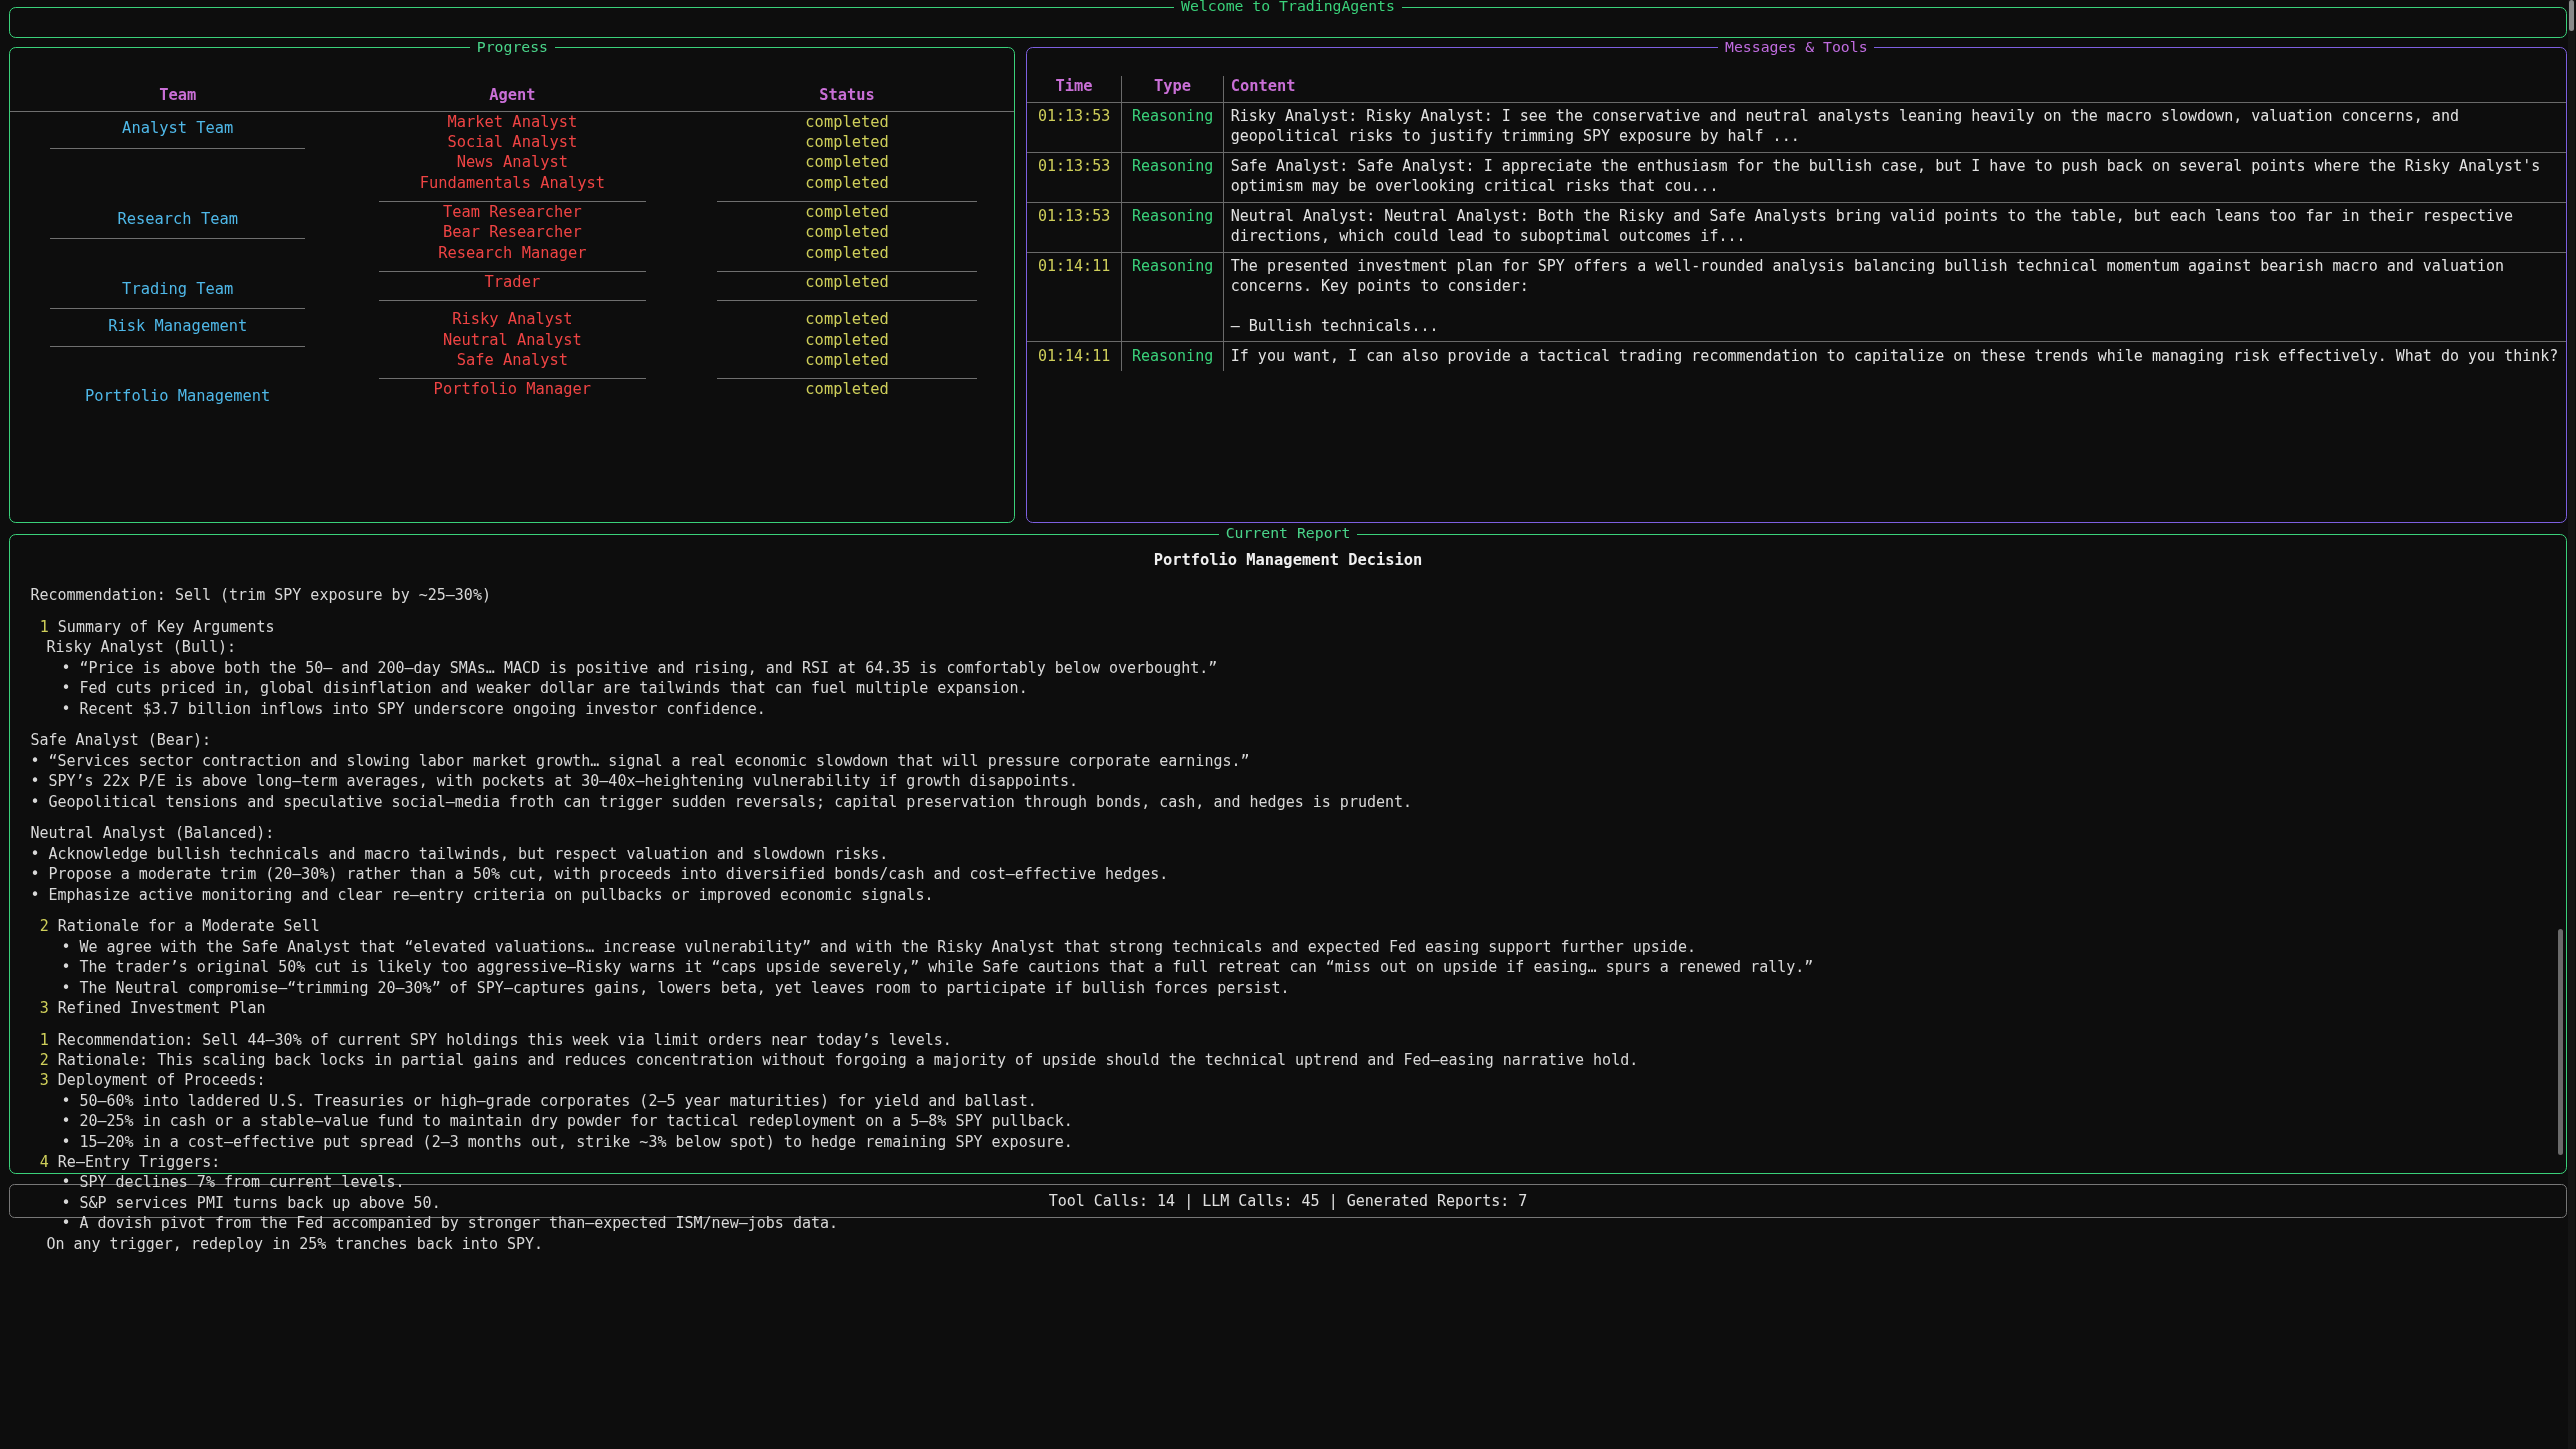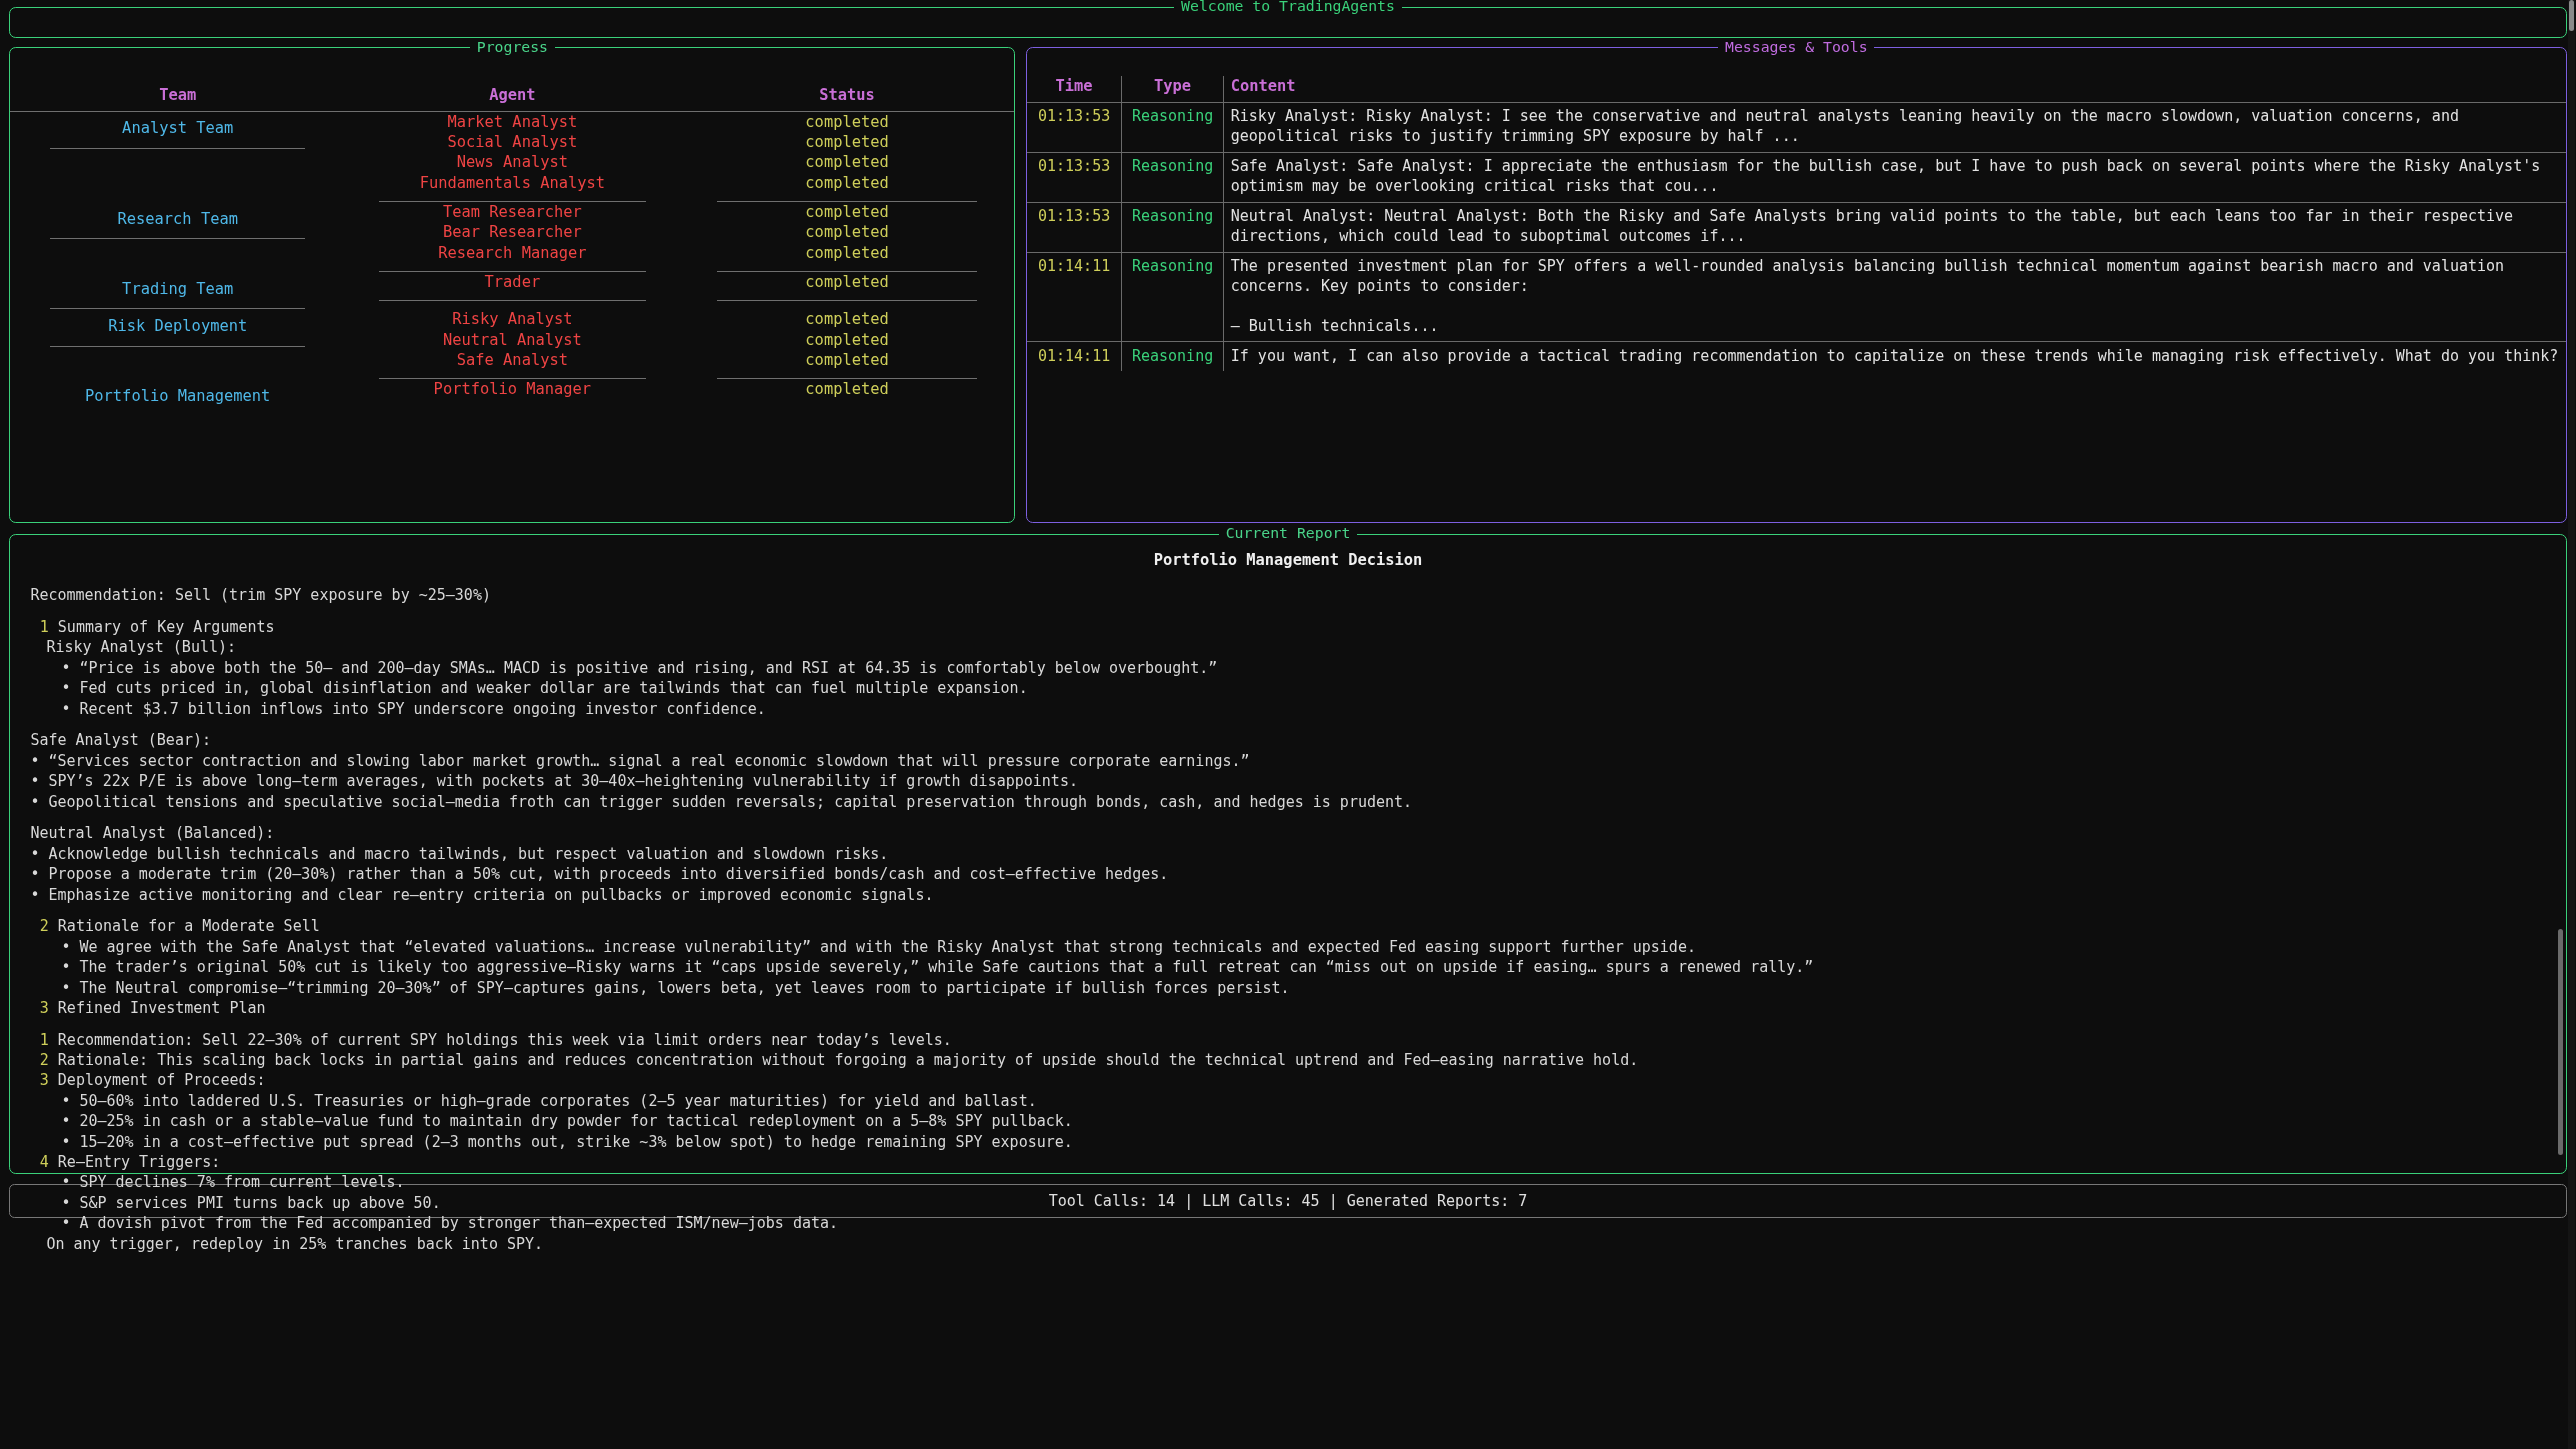--- a/index.html
+++ b/index.html
@@ -268,21 +268,21 @@
               <div class="sec-agent">Trader</div>
               <div class="rule" style="margin: 8px 34px 0px;"></div>
             </td>
             <td>
               <div class="sec-status">completed</div>
               <div class="rule" style="margin: 8px 37px 0px;"></div>
             </td>
           </tr>
           <tr class="group-row">
             <td>
-              <div class="sec-team">Risk Deployment</div>
+              <div class="sec-team">Risk Management</div>
               <div class="rule" style="margin: 8px 40px 0px;"></div>
             </td>
             <td>
               <div class="sec-agent">Risky Analyst</div>
               <div class="sec-agent">Neutral Analyst</div>
               <div class="sec-agent">Safe Analyst</div>
               <div class="rule" style="margin: 8px 34px 0px;"></div>
             </td>
             <td>
               <div class="sec-status">completed</div>
@@ -371,21 +371,21 @@
         <div class="rep-line"><span>• Acknowledge bullish technicals and macro tailwinds, but respect valuation and slowdown risks.</span></div>
         <div class="rep-line"><span>• Propose a moderate trim (20–30%) rather than a 50% cut, with proceeds into diversified bonds/cash and cost–effective hedges.</span></div>
         <div class="rep-line"><span>• Emphasize active monitoring and clear re–entry criteria on pullbacks or improved economic signals.</span></div>
         <div class="blank"></div>
         <div class="rep-line" style="padding-left: 9.4px;"><span class="num">2 </span><span>Rationale for a Moderate Sell</span></div>
         <div class="rep-line indent2"><span>• We agree with the Safe Analyst that “elevated valuations… increase vulnerability” and with the Risky Analyst that strong technicals and expected Fed easing support further upside.</span></div>
         <div class="rep-line indent2"><span>• The trader’s original 50% cut is likely too aggressive—Risky warns it “caps upside severely,” while Safe cautions that a full retreat can “miss out on upside if easing… spurs a renewed rally.”</span></div>
         <div class="rep-line indent2"><span>• The Neutral compromise—“trimming 20–30%” of SPY—captures gains, lowers beta, yet leaves room to participate if bullish forces persist.</span></div>
         <div class="rep-line" style="padding-left: 9.4px;"><span class="num">3 </span><span>Refined Investment Plan</span></div>
         <div class="blank"></div>
-        <div class="rep-line" style="padding-left: 9.4px;"><span class="num">1 </span><span>Recommendation: Sell 22–30% of current SPY holdings this week via limit orders near today’s levels.</span></div>
+        <div class="rep-line" style="padding-left: 9.4px;"><span class="num">1 </span><span>Recommendation: Sell 44–30% of current SPY holdings this week via limit orders near today’s levels.</span></div>
         <div class="rep-line" style="padding-left: 9.4px;"><span class="num">2 </span><span>Rationale: This scaling back locks in partial gains and reduces concentration without forgoing a majority of upside should the technical uptrend and Fed–easing narrative hold.</span></div>
         <div class="rep-line" style="padding-left: 9.4px;"><span class="num">3 </span><span>Deployment of Proceeds:</span></div>
         <div class="rep-line indent2"><span>• 50–60% into laddered U.S. Treasuries or high–grade corporates (2–5 year maturities) for yield and ballast.</span></div>
         <div class="rep-line indent2"><span>• 20–25% in cash or a stable–value fund to maintain dry powder for tactical redeployment on a 5–8% SPY pullback.</span></div>
         <div class="rep-line indent2"><span>• 15–20% in a cost–effective put spread (2–3 months out, strike ~3% below spot) to hedge remaining SPY exposure.</span></div>
         <div class="rep-line" style="padding-left: 9.4px;"><span class="num">4 </span><span>Re–Entry Triggers:</span></div>
         <div class="rep-line indent2"><span>• SPY declines 7% from current levels.</span></div>
         <div class="rep-line indent2"><span>• S&amp;P services PMI turns back up above 50.</span></div>
         <div class="rep-line indent2"><span>• A dovish pivot from the Fed accompanied by stronger than–expected ISM/new–jobs data.</span></div>
         <div class="rep-line indent1"><span>On any trigger, redeploy in 25% tranches back into SPY.</span></div>

